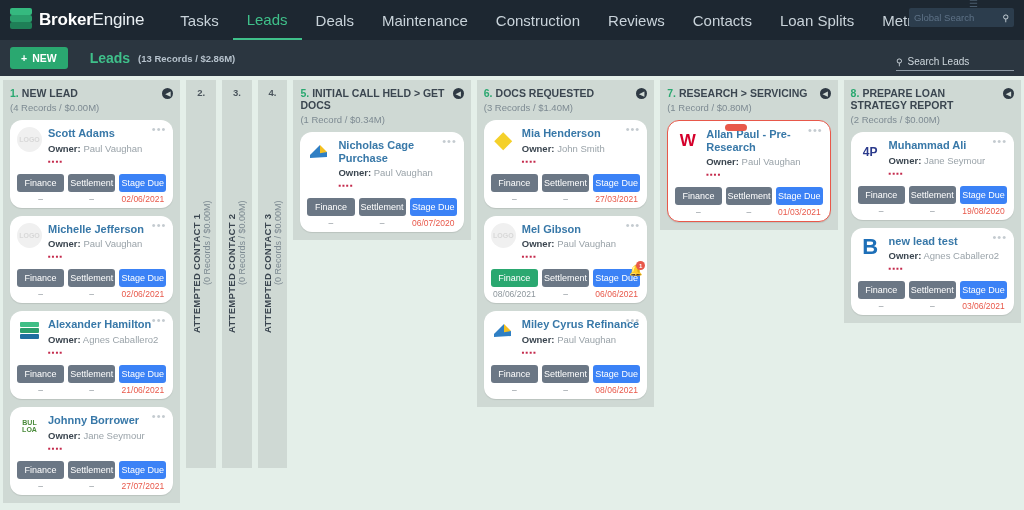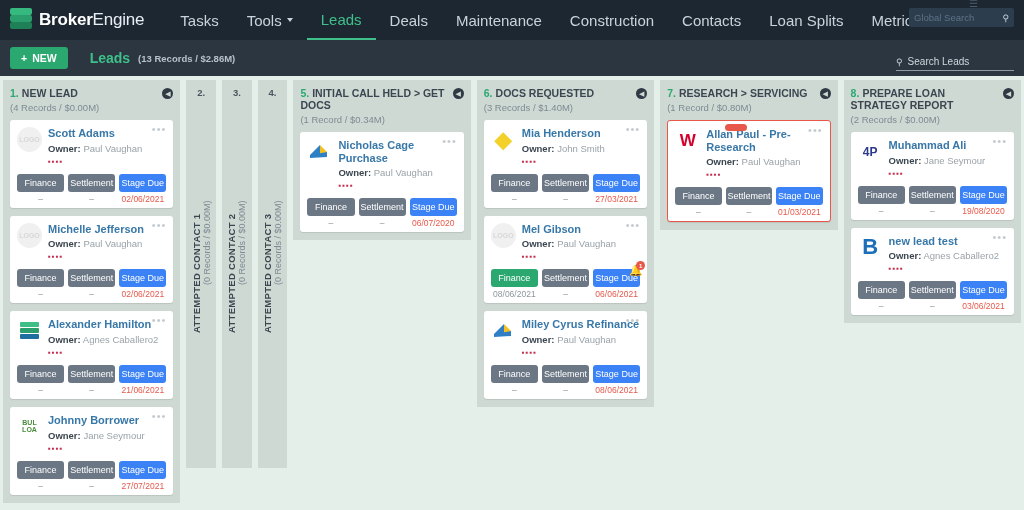--- a/index.html
+++ b/index.html
@@ -89,21 +89,21 @@
   .vstack {
     writing-mode:vertical-rl; transform:rotate(180deg);
     margin:0 auto; height:370px; display:flex; flex-direction:column;
     justify-content:flex-start; align-items:center; padding-top:20px;
   }
   .vname { font-weight:bold; color:#3b4650; font-size:9.5px; letter-spacing:.3px; white-space:nowrap; }
   .vsub { color:#7d8a92; font-size:9px; margin-top:60px; white-space:nowrap; }
 
   
   .card {
-    background:#fff; border-radius:3px; padding:7px 7px 4px 7px;
+    background:#fff; border-radius:12px; padding:7px 7px 4px 7px;
     margin-bottom:8px; box-shadow:0 1px 1px rgba(0,0,0,.10);
   }
   .card.hl { border:1px solid #e8584a; }
   .card-top { display:flex; gap:6px; position:relative; }
   .avatar {
     width:25px; height:25px; flex:0 0 25px; border-radius:3px;
     display:flex; align-items:center; justify-content:center;
     font-size:13px; font-weight:bold; overflow:hidden;
   }
   .av-faint { background:#f0f0f0; color:#d8d8d8; font-size:7px; border-radius:50%; }
@@ -167,35 +167,34 @@
         <span></span>
     </div>
     <div class="logo-text">
       <b>Broker</b><i>Engine</i>
     </div>
   </div>
   <div class="nav-items" id="navItems">
       <div class="nav-item">
         <span>Tasks</span>
       </div>
-      <div class="nav-item">
-        <span>Tools</span>
-        <span class="caret"></span>
-      </div>
       <div class="nav-item active">
         <span>Leads</span>
       </div>
       <div class="nav-item">
         <span>Deals</span>
       </div>
       <div class="nav-item">
         <span>Maintenance</span>
       </div>
       <div class="nav-item">
         <span>Construction</span>
+      </div>
+      <div class="nav-item">
+        <span>Reviews</span>
       </div>
       <div class="nav-item">
         <span>Contacts</span>
       </div>
       <div class="nav-item">
         <span>Loan Splits</span>
       </div>
       <div class="nav-item">
         <span>Metrics</span>
       </div>

